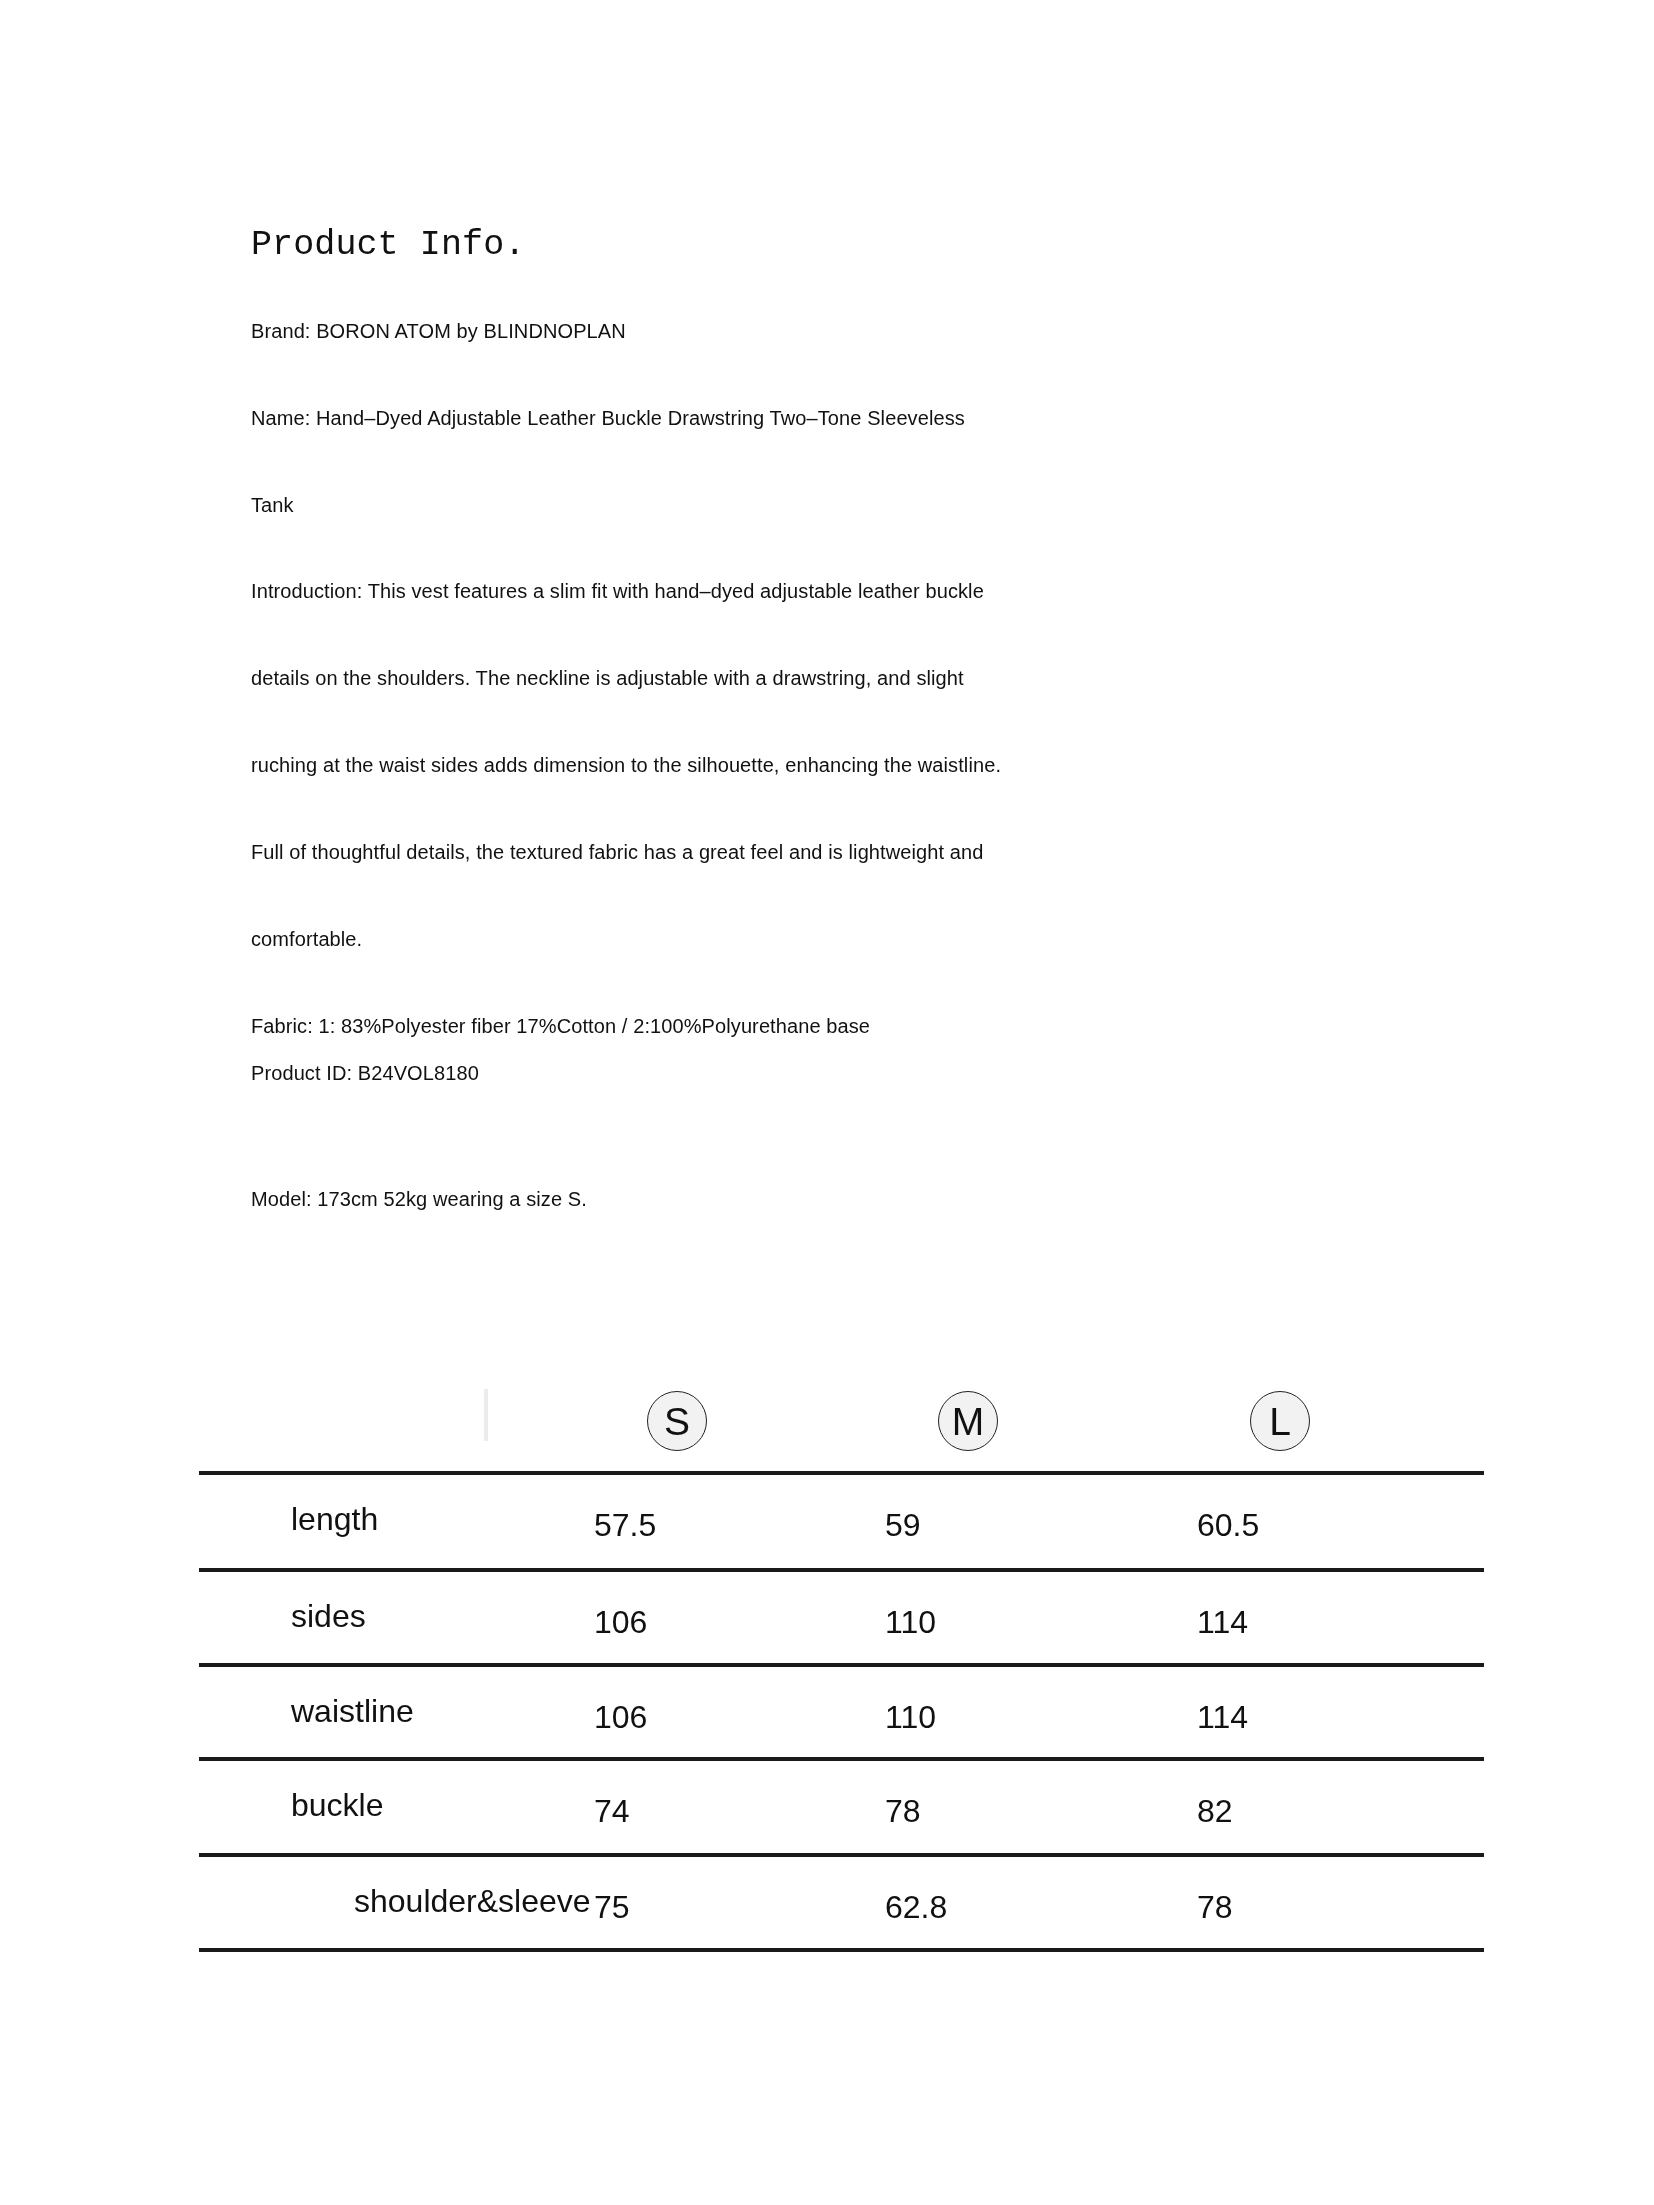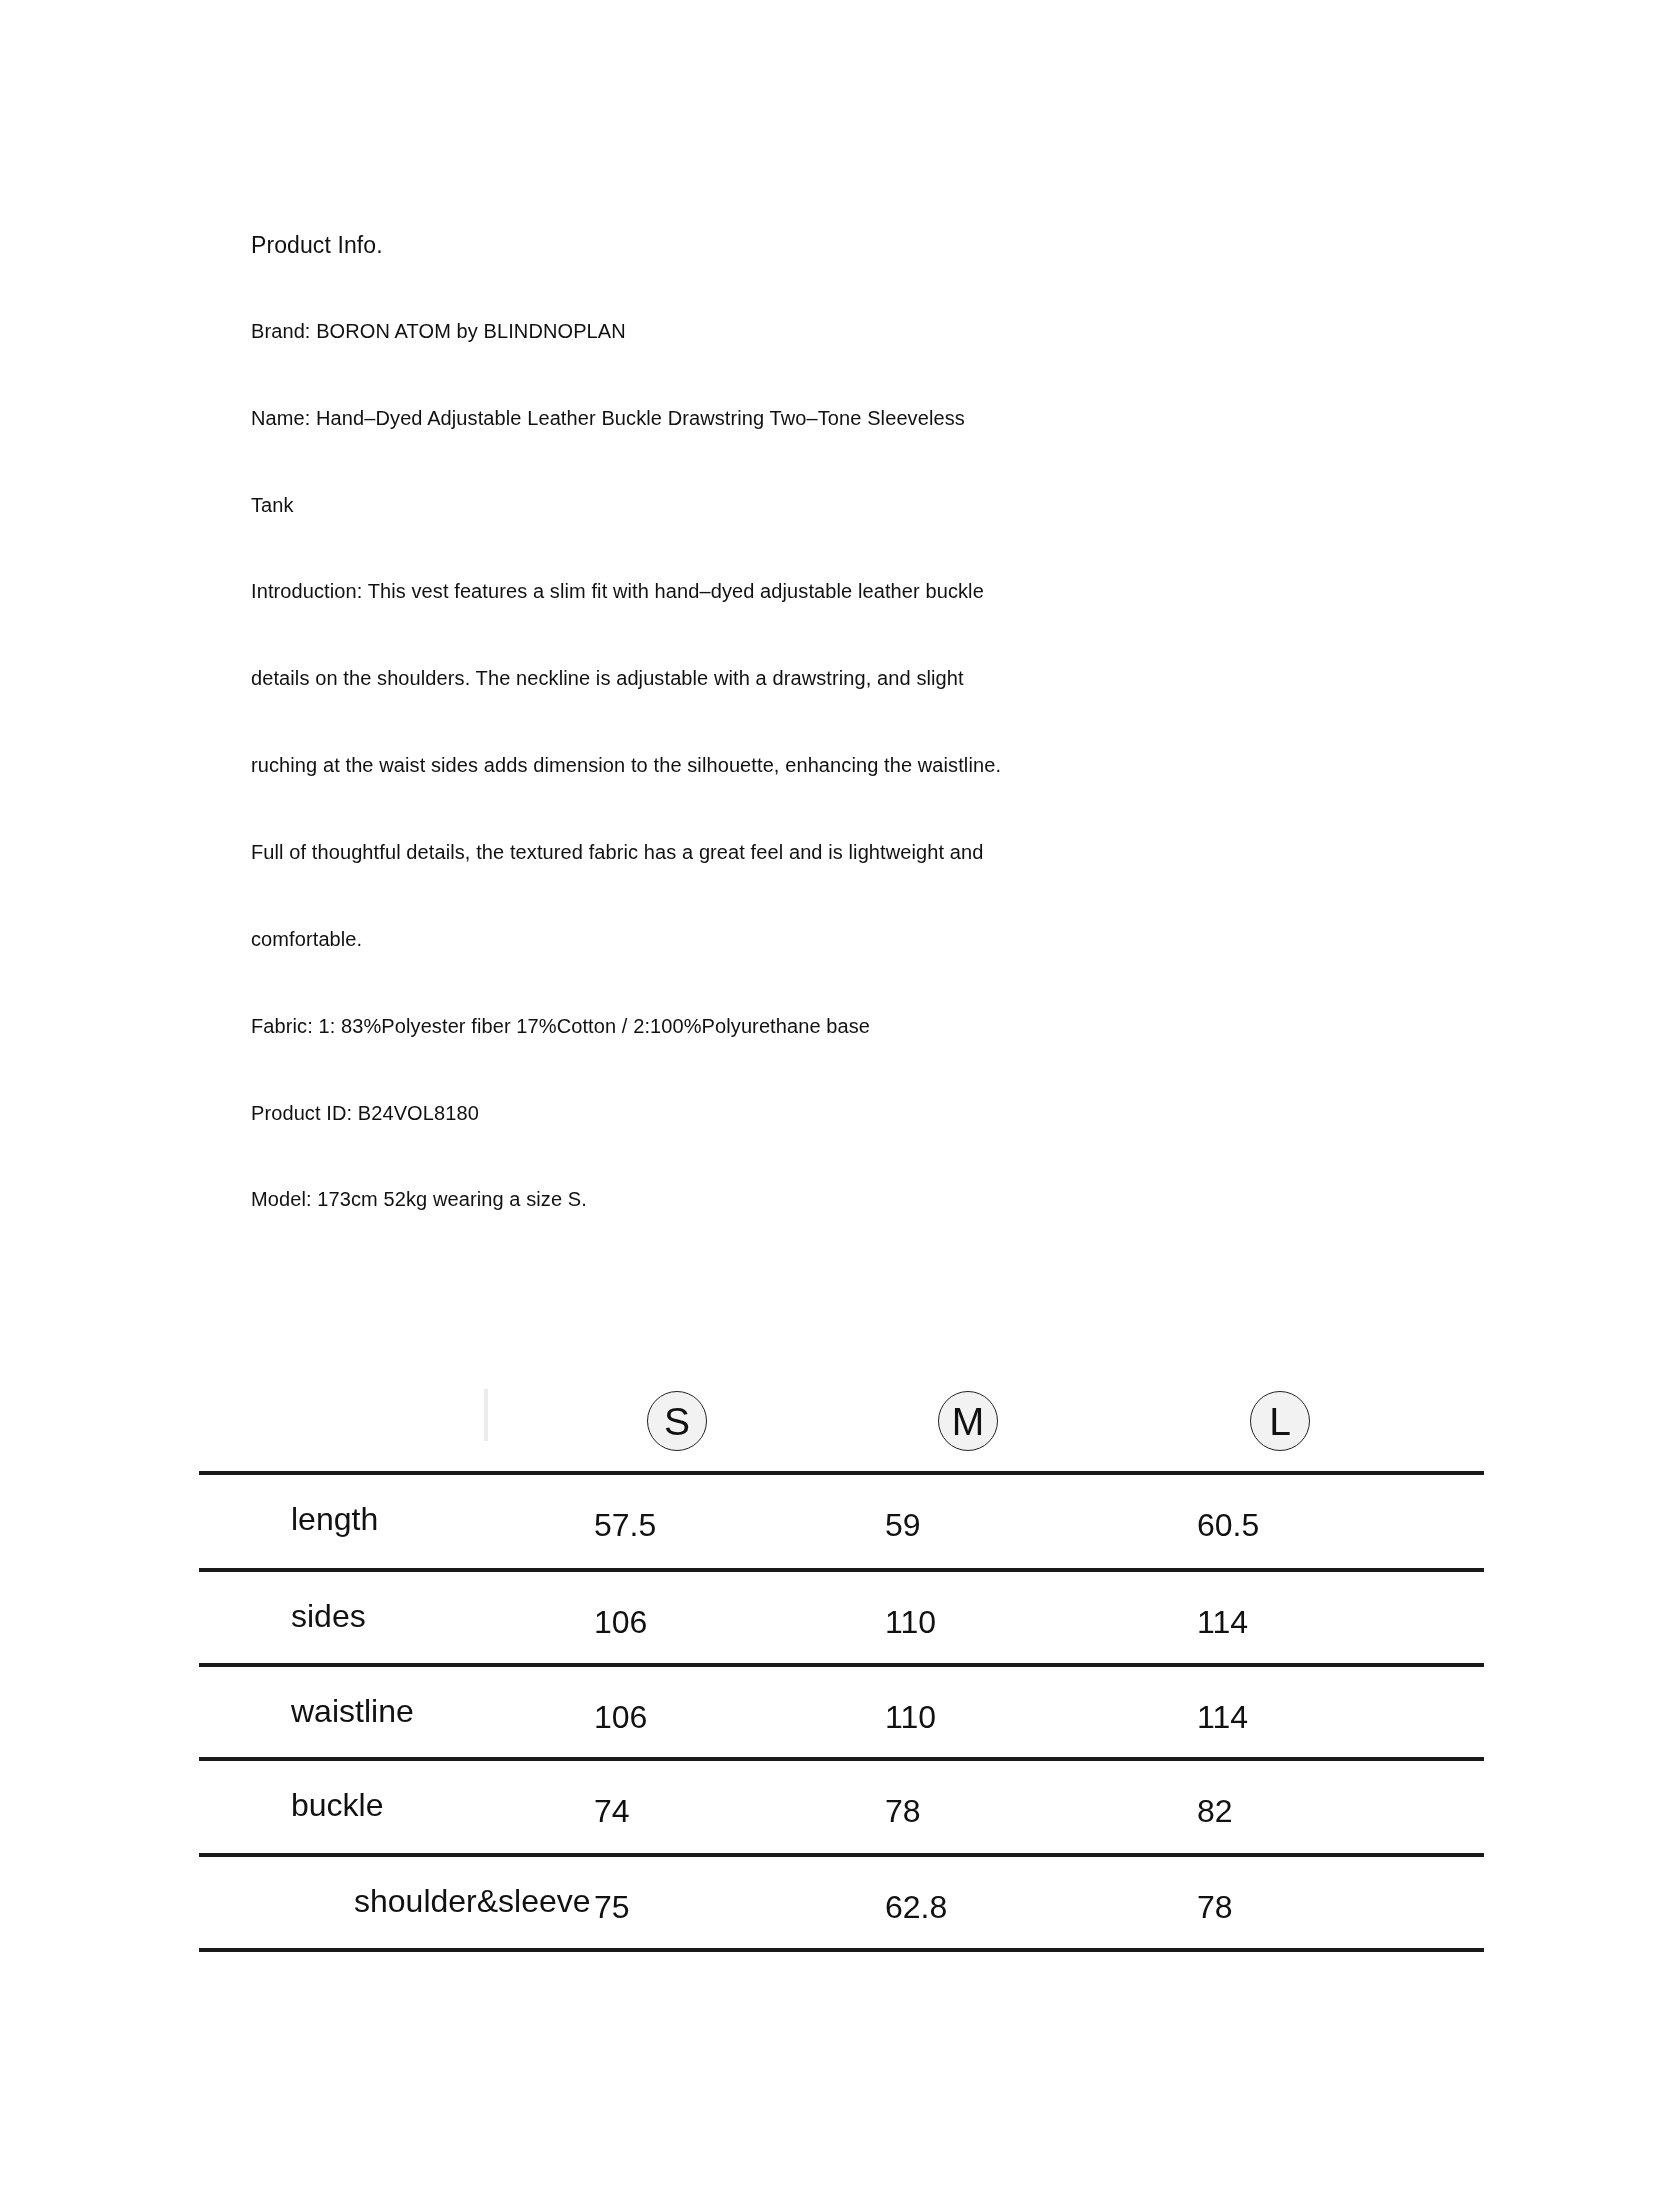--- a/index.html
+++ b/index.html
@@ -5,21 +5,21 @@
   html, body { margin: 0; padding: 0; background: #ffffff; }
   body {
     width: 1654px; height: 2205px; position: relative; overflow: hidden;
     font-family: "Liberation Sans", "DejaVu Sans", sans-serif; color: #111111;
   }
   .info { position: absolute; left: 251px; top: 0; width: 1251px; }
   .line {
     position: absolute; left: 0; white-space: nowrap;
     font-size: 20px; line-height: 42px; letter-spacing: 0.1px;
   }
-  .title { font-size: 23px; }
+  .title { font-size: 35px; font-family: Liberation Mono, monospace; }
   .table { position: absolute; left: 199px; top: 1383px; width: 1285px; height: 577px; }
   .rule { position: absolute; left: 0; width: 1285px; height: 3.5px; background: #1a1a1a; }
   .size-badge {
     position: absolute; width: 60px; height: 60px; border-radius: 50%;
     border: 1.7px solid #222; background: #f2f2f2; box-sizing: border-box;
     display: flex; align-items: center; justify-content: center;
     font-size: 39px; line-height: 1; color: #111;
   }
   .faint-mark { position: absolute; left: 285px; top: 5.6px; width: 3.5px; height: 52px; background: #ececec; }
   .row { position: absolute; left: 0; width: 1285px; height: 95px; }
@@ -33,21 +33,21 @@
   <div class="line title" style="top:224px">Product Info.</div>
   <div class="line" style="top:310px">Brand: BORON ATOM by BLINDNOPLAN</div>
   <div class="line" style="top:397px">Name: Hand–Dyed Adjustable Leather Buckle Drawstring Two–Tone Sleeveless</div>
   <div class="line" style="top:484px">Tank</div>
   <div class="line" style="top:570px">Introduction: This vest features a slim fit with hand–dyed adjustable leather buckle</div>
   <div class="line" style="top:657px">details on the shoulders. The neckline is adjustable with a drawstring, and slight</div>
   <div class="line" style="top:744px">ruching at the waist sides adds dimension to the silhouette, enhancing the waistline.</div>
   <div class="line" style="top:831px">Full of thoughtful details, the textured fabric has a great feel and is lightweight and</div>
   <div class="line" style="top:918px">comfortable.</div>
   <div class="line" style="top:1005px">Fabric: 1: 83%Polyester fiber 17%Cotton /   2:100%Polyurethane base</div>
-  <div class="line" style="top:1092px">Product ID: B24VOL8180</div>
+  <div class="line" style="top:1052px">Product ID: B24VOL8180</div>
   <div class="line" style="top:1178px">Model: 173cm 52kg wearing a size S.</div>
 </div>
 
 <div class="table">
   <div class="faint-mark"></div>
   <div class="size-badge" style="left:448px; top:8.3px">
       <span>S</span>
     </div>
   <div class="size-badge" style="left:739px; top:8.3px">
       <span>M</span>

